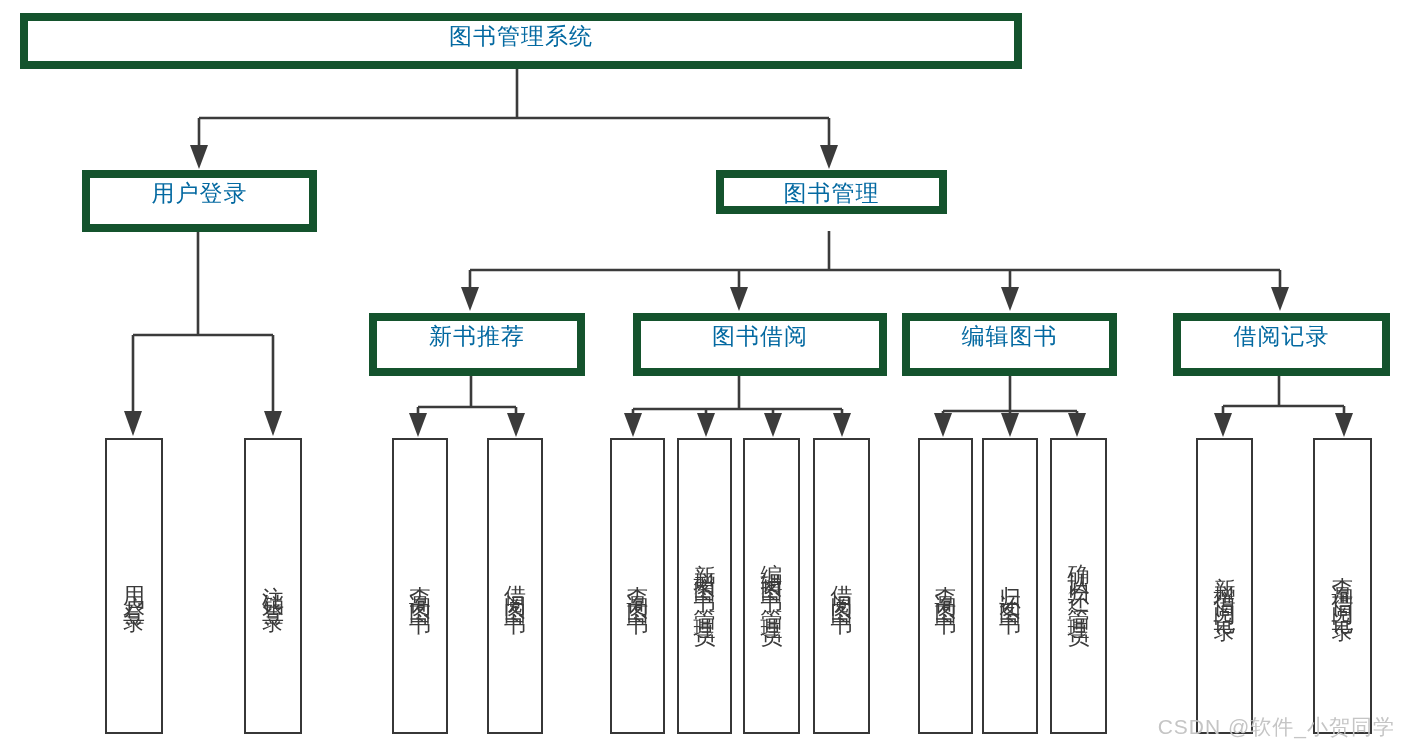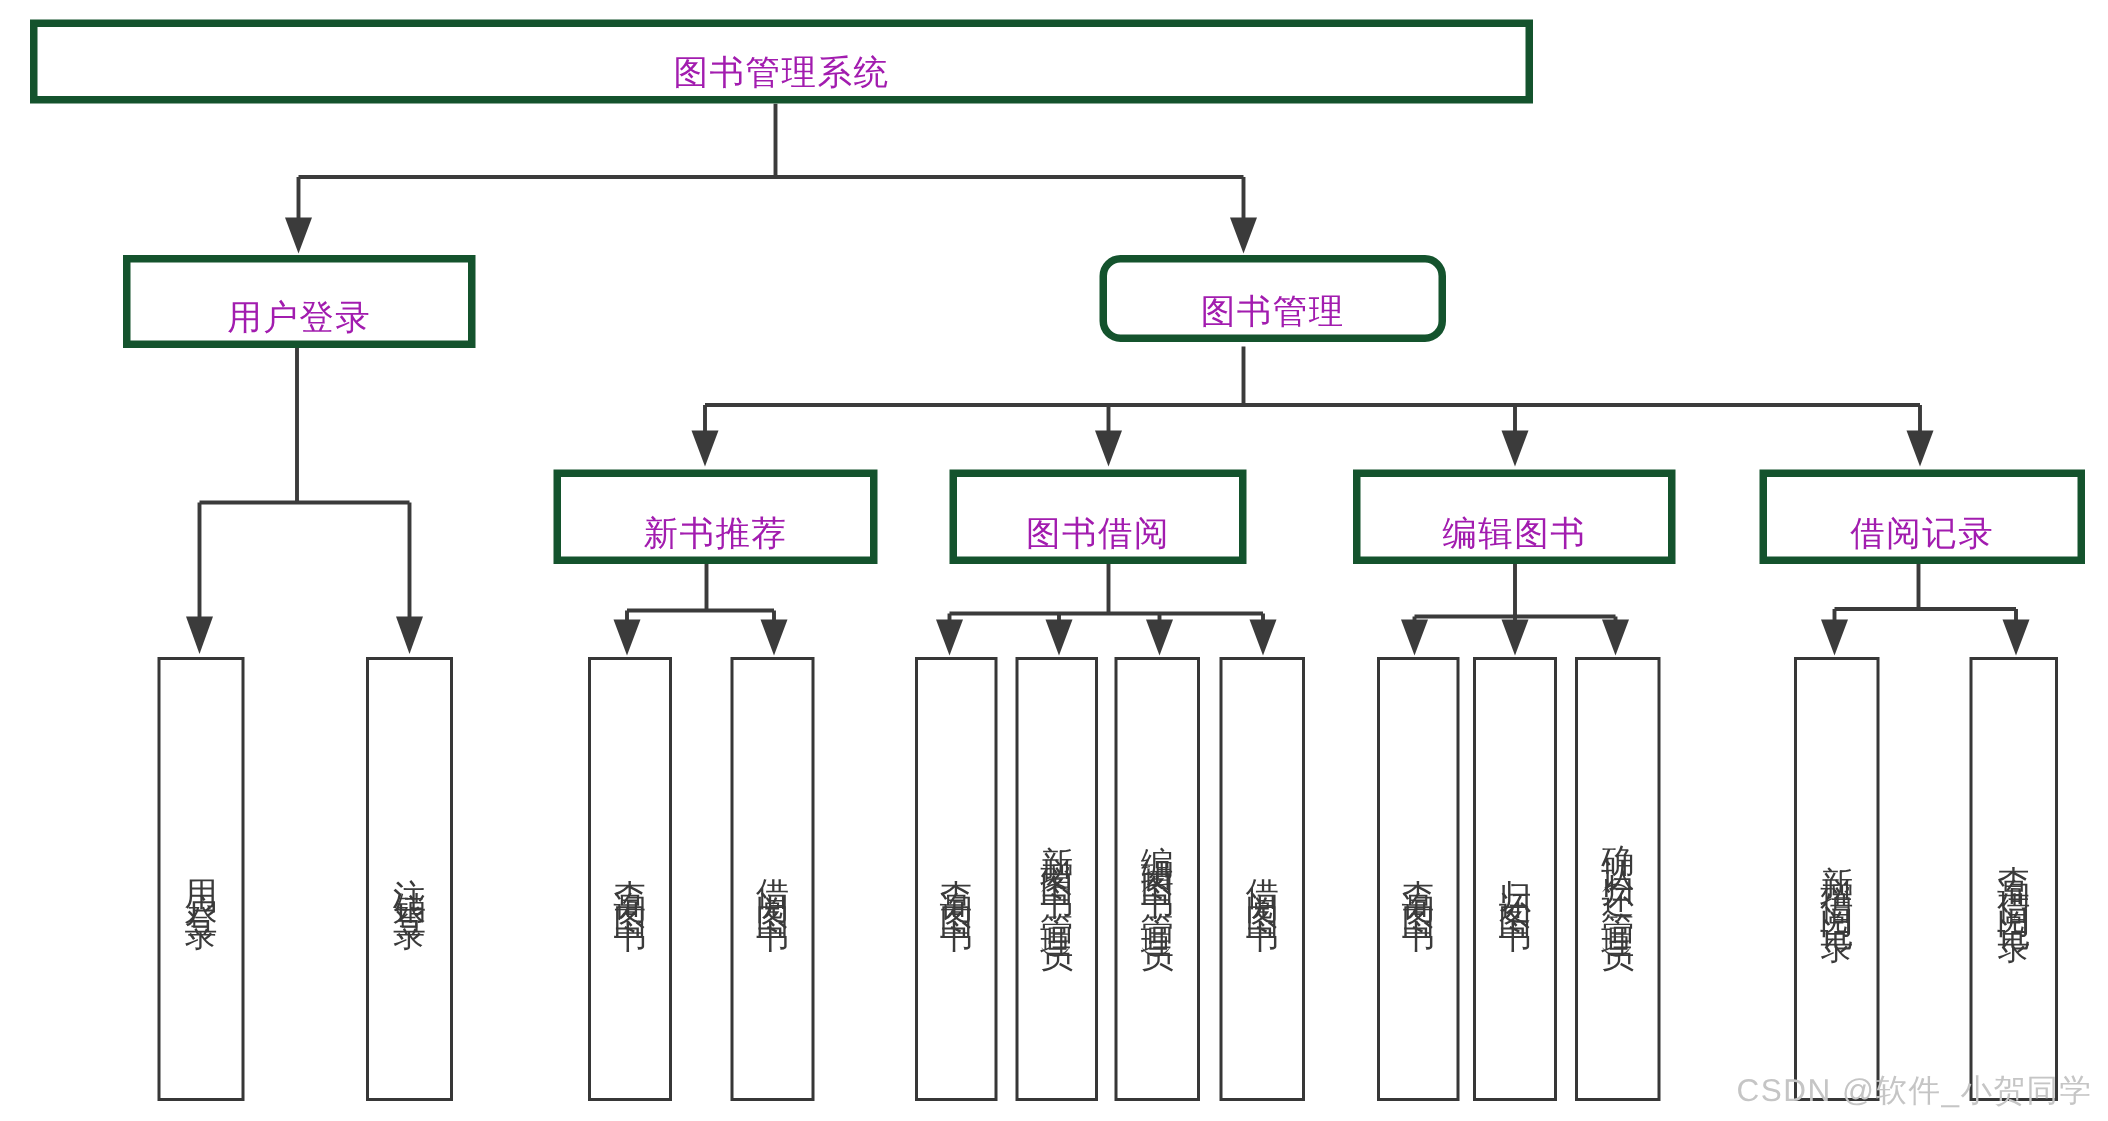--- a/index.html
+++ b/index.html
@@ -19,25 +19,25 @@
     position: absolute;
     left: 0;
     top: 0;
     width: 1405px;
     height: 747px;
   }
   .node {
     position: absolute;
     box-sizing: border-box;
     background: #ffffff;
-    border: 5px solid #14532d;
+    border: 8px solid #14532d;
     display: flex;
-    align-items: flex-end;
+    align-items: flex-start;
     justify-content: center;
-    color: #a21caf;
+    color: #0369a1;
     font-size: 23px;
     letter-spacing: 1px;
     white-space: nowrap;
   }
   .leaf {
     position: absolute;
     box-sizing: border-box;
     background: #ffffff;
     border: 2.5px solid #373737;
     display: flex;
@@ -108,28 +108,28 @@
     </g>
   </svg>
 
   <div class="node" style="left:20px; top:13px; width:1002px; height:56px;">
     <span>图书管理系统</span>
   </div>
 
   <div class="node" style="left:82px; top:170px; width:235px; height:62px;">
     <span>用户登录</span>
   </div>
-  <div class="node" style="left:733px; top:170px; width:231px; height:58px;border-radius:14px;">
+  <div class="node" style="left:716px; top:170px; width:231px; height:44px;">
     <span>图书管理</span>
   </div>
 
   <div class="node" style="left:369px; top:313px; width:216px; height:63px;">
     <span>新书推荐</span>
   </div>
-  <div class="node" style="left:633px; top:313px; width:198px; height:63px;">
+  <div class="node" style="left:633px; top:313px; width:254px; height:63px;">
     <span>图书借阅</span>
   </div>
   <div class="node" style="left:902px; top:313px; width:215px; height:63px;">
     <span>编辑图书</span>
   </div>
   <div class="node" style="left:1173px; top:313px; width:217px; height:63px;">
     <span>借阅记录</span>
   </div>
 
   <div class="leaf" style="left:105px; top:438px; width:58px; height:296px;">

